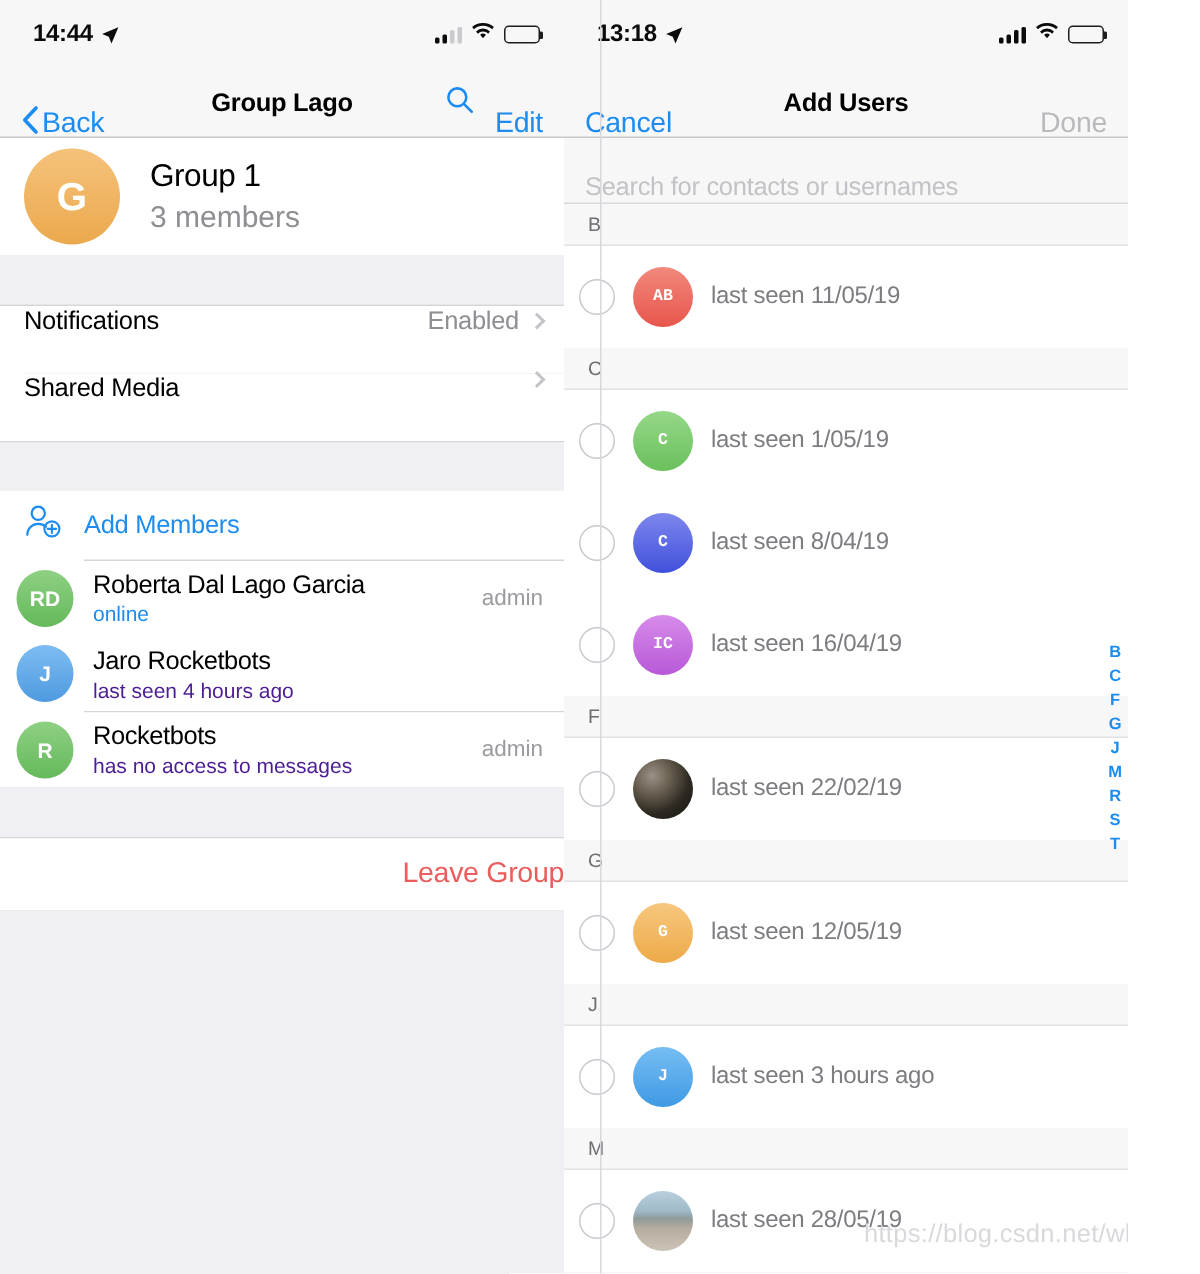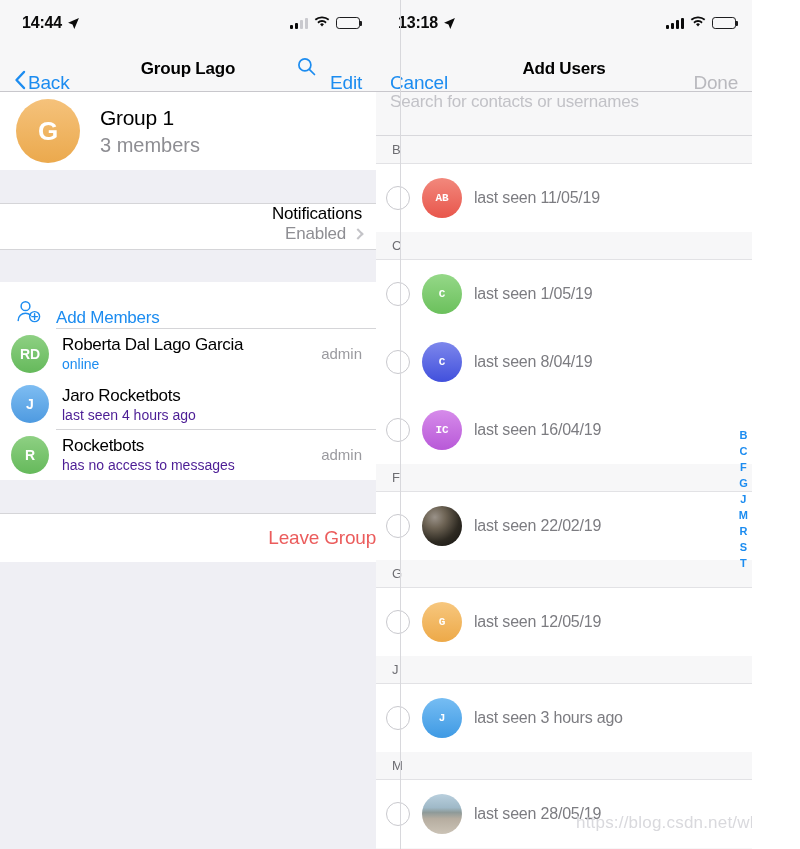--- a/index.html
+++ b/index.html
@@ -79,50 +79,50 @@
     background-size:cover; background-position:center;
   }
   .avatar.lg { width:64px; height:64px; font-size:26px; }
   .avatar.md { width:38px; height:38px; font-size:14px; }
   .avatar.sm { width:40px; height:40px; font-size:11px;font-family:Liberation Mono, monospace; }
   .gi-text { margin-left:20px; }
   .gi-name { font-size:21px; color:#000; letter-spacing:-0.3px; }
   .gi-sub  { font-size:20px; color:#8e8e93; margin-top:4px; }
 
   .row {
-    height:45px; display:flex; align-items:flex-end;
-    padding:0 14px 0 16px; background:#fff;flex-direction:column;
+    height:45px; display:flex; align-items:flex-start;
+    padding:0 14px 0 16px; background:#fff;
   }
   .row-label { font-size:17px; color:#000; letter-spacing:-0.2px; }
   .row-right { margin-left:auto; display:flex; align-items:center; gap:8px; }
   .row-value { font-size:17px; color:#8e8e93; letter-spacing:-0.2px; }
   .chev {
     width:8px; height:8px; border-right:2px solid #c4c4c8;
     border-top:2px solid #c4c4c8; transform:rotate(45deg);
   }
 
-  .add-row { height:46px; display:flex; align-items:flex-end; padding:0 16px; background:#fff; gap:14px; }
+  .add-row { height:46px; display:flex; align-items:center; padding:0 16px; background:#fff; gap:14px; }
   .add-label { font-size:17px; color:#1c8cf0; letter-spacing:-0.2px; }
 
   .member {
     height:50px; display:flex; align-items:center; padding:0 14px 0 11px;
     background:#fff; gap:13px;
   }
   .m-text { min-width:0; }
   .m-name { font-size:17px; color:#000; letter-spacing:-0.3px; white-space:nowrap; }
   .m-sub  { font-size:14px; color:#4c1d95; margin-top:1px; }
   .m-sub.online { color:#1c8cf0; }
   .m-badge { margin-left:auto; font-size:15px; color:#9a9a9f; }
 
   .leave { height:48px; display:flex; align-items:center; justify-content:flex-end; background:#fff; }
   .leave span { font-size:19px; color:#eb5c5c; letter-spacing:-0.2px; }
 
   
   .searchbar {
-    height:44px; background:#f7f7f8; display:flex; align-items:flex-start;
+    height:44px; background:#f7f7f8; display:flex; align-items:flex-end;
     padding:0 14px; border-bottom:0.5px solid #d8d8dc;
   }
   .searchbar .ph { font-size:17px; color:#c2c2c7; letter-spacing:-0.2px; }
 
   .sec-head {
     height:28px; background:#f7f7f8; display:flex; align-items:center;
     padding:0 16px; font-size:13px; color:#6d6d72;
     border-bottom:0.5px solid #e2e2e5;
   }
   .contact {
@@ -222,20 +222,26 @@
     <div class="card">
       <div class="sep full"></div>
       <div class="row">
         <span class="row-label">Notifications</span>
         <span class="row-right">
           <span class="row-value">Enabled</span>
           <span class="chev"></span>
         </span>
       </div>
       <div class="sep"></div>
+      <div class="row">
+        <span class="row-label">Shared Media</span>
+        <span class="row-right">
+          <span class="chev"></span>
+        </span>
+      </div>
       <div class="sep full"></div>
     </div>
 
     <div class="gap" style="height:32px"></div>
 
     <div class="card">
       <div class="sep full"></div>
 
       <div class="add-row">
         <span>

